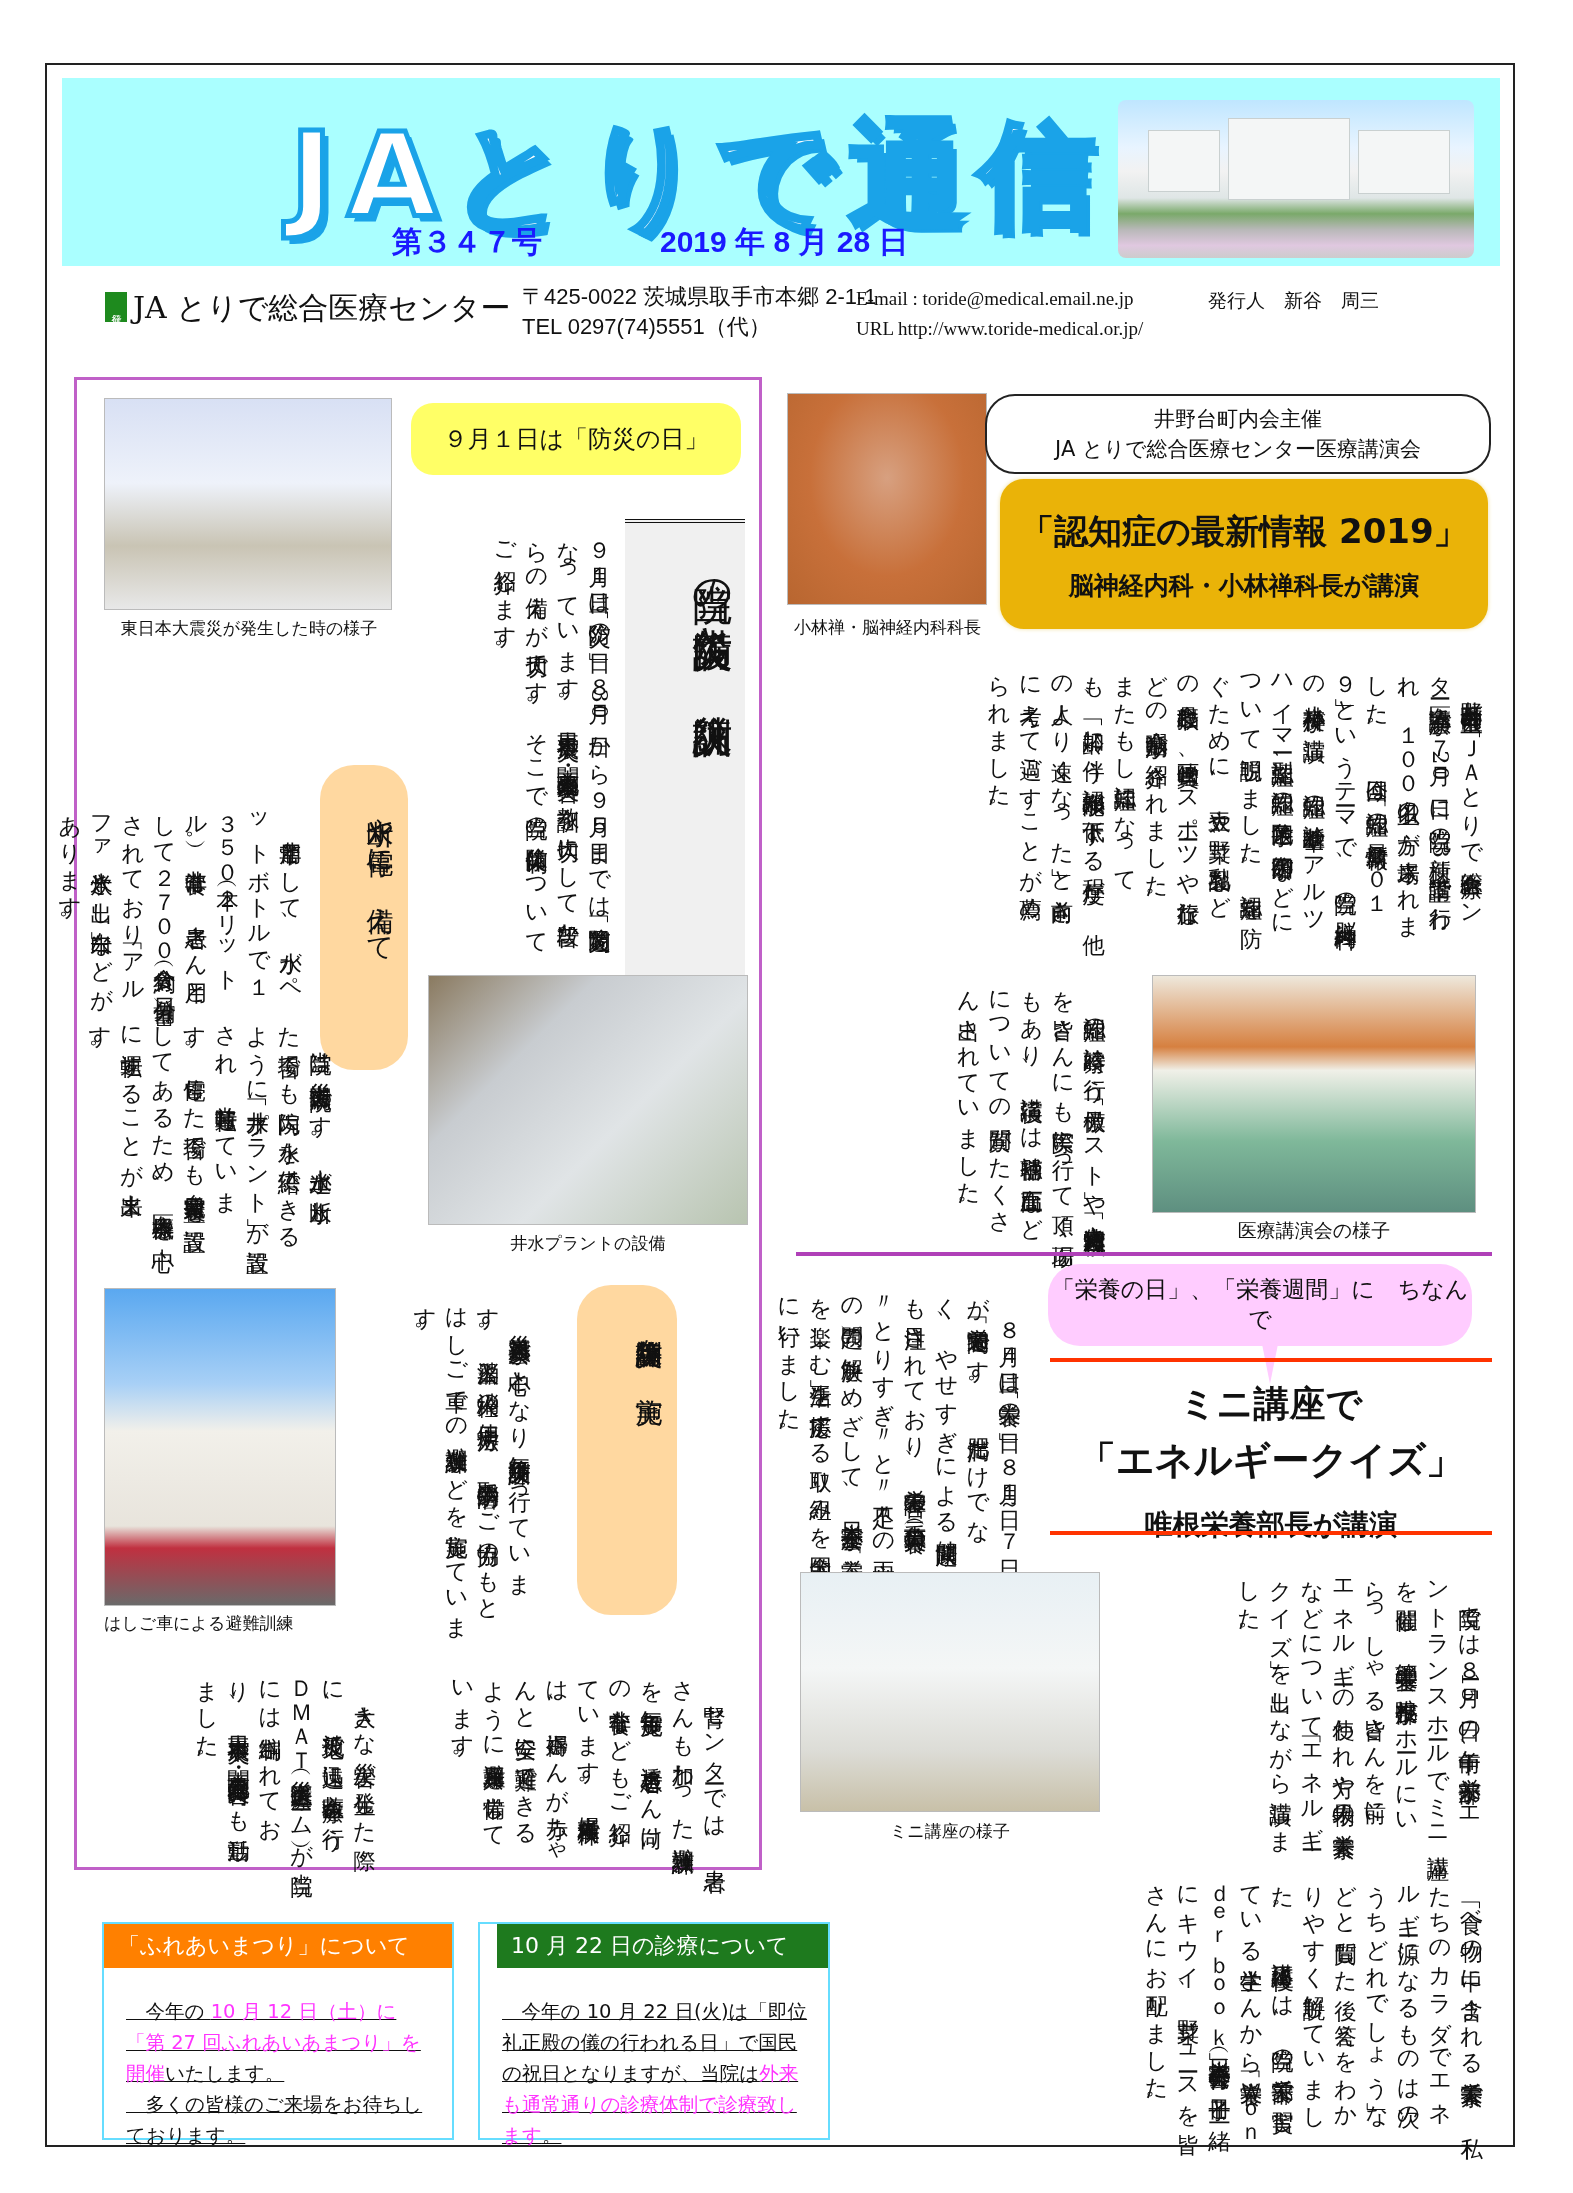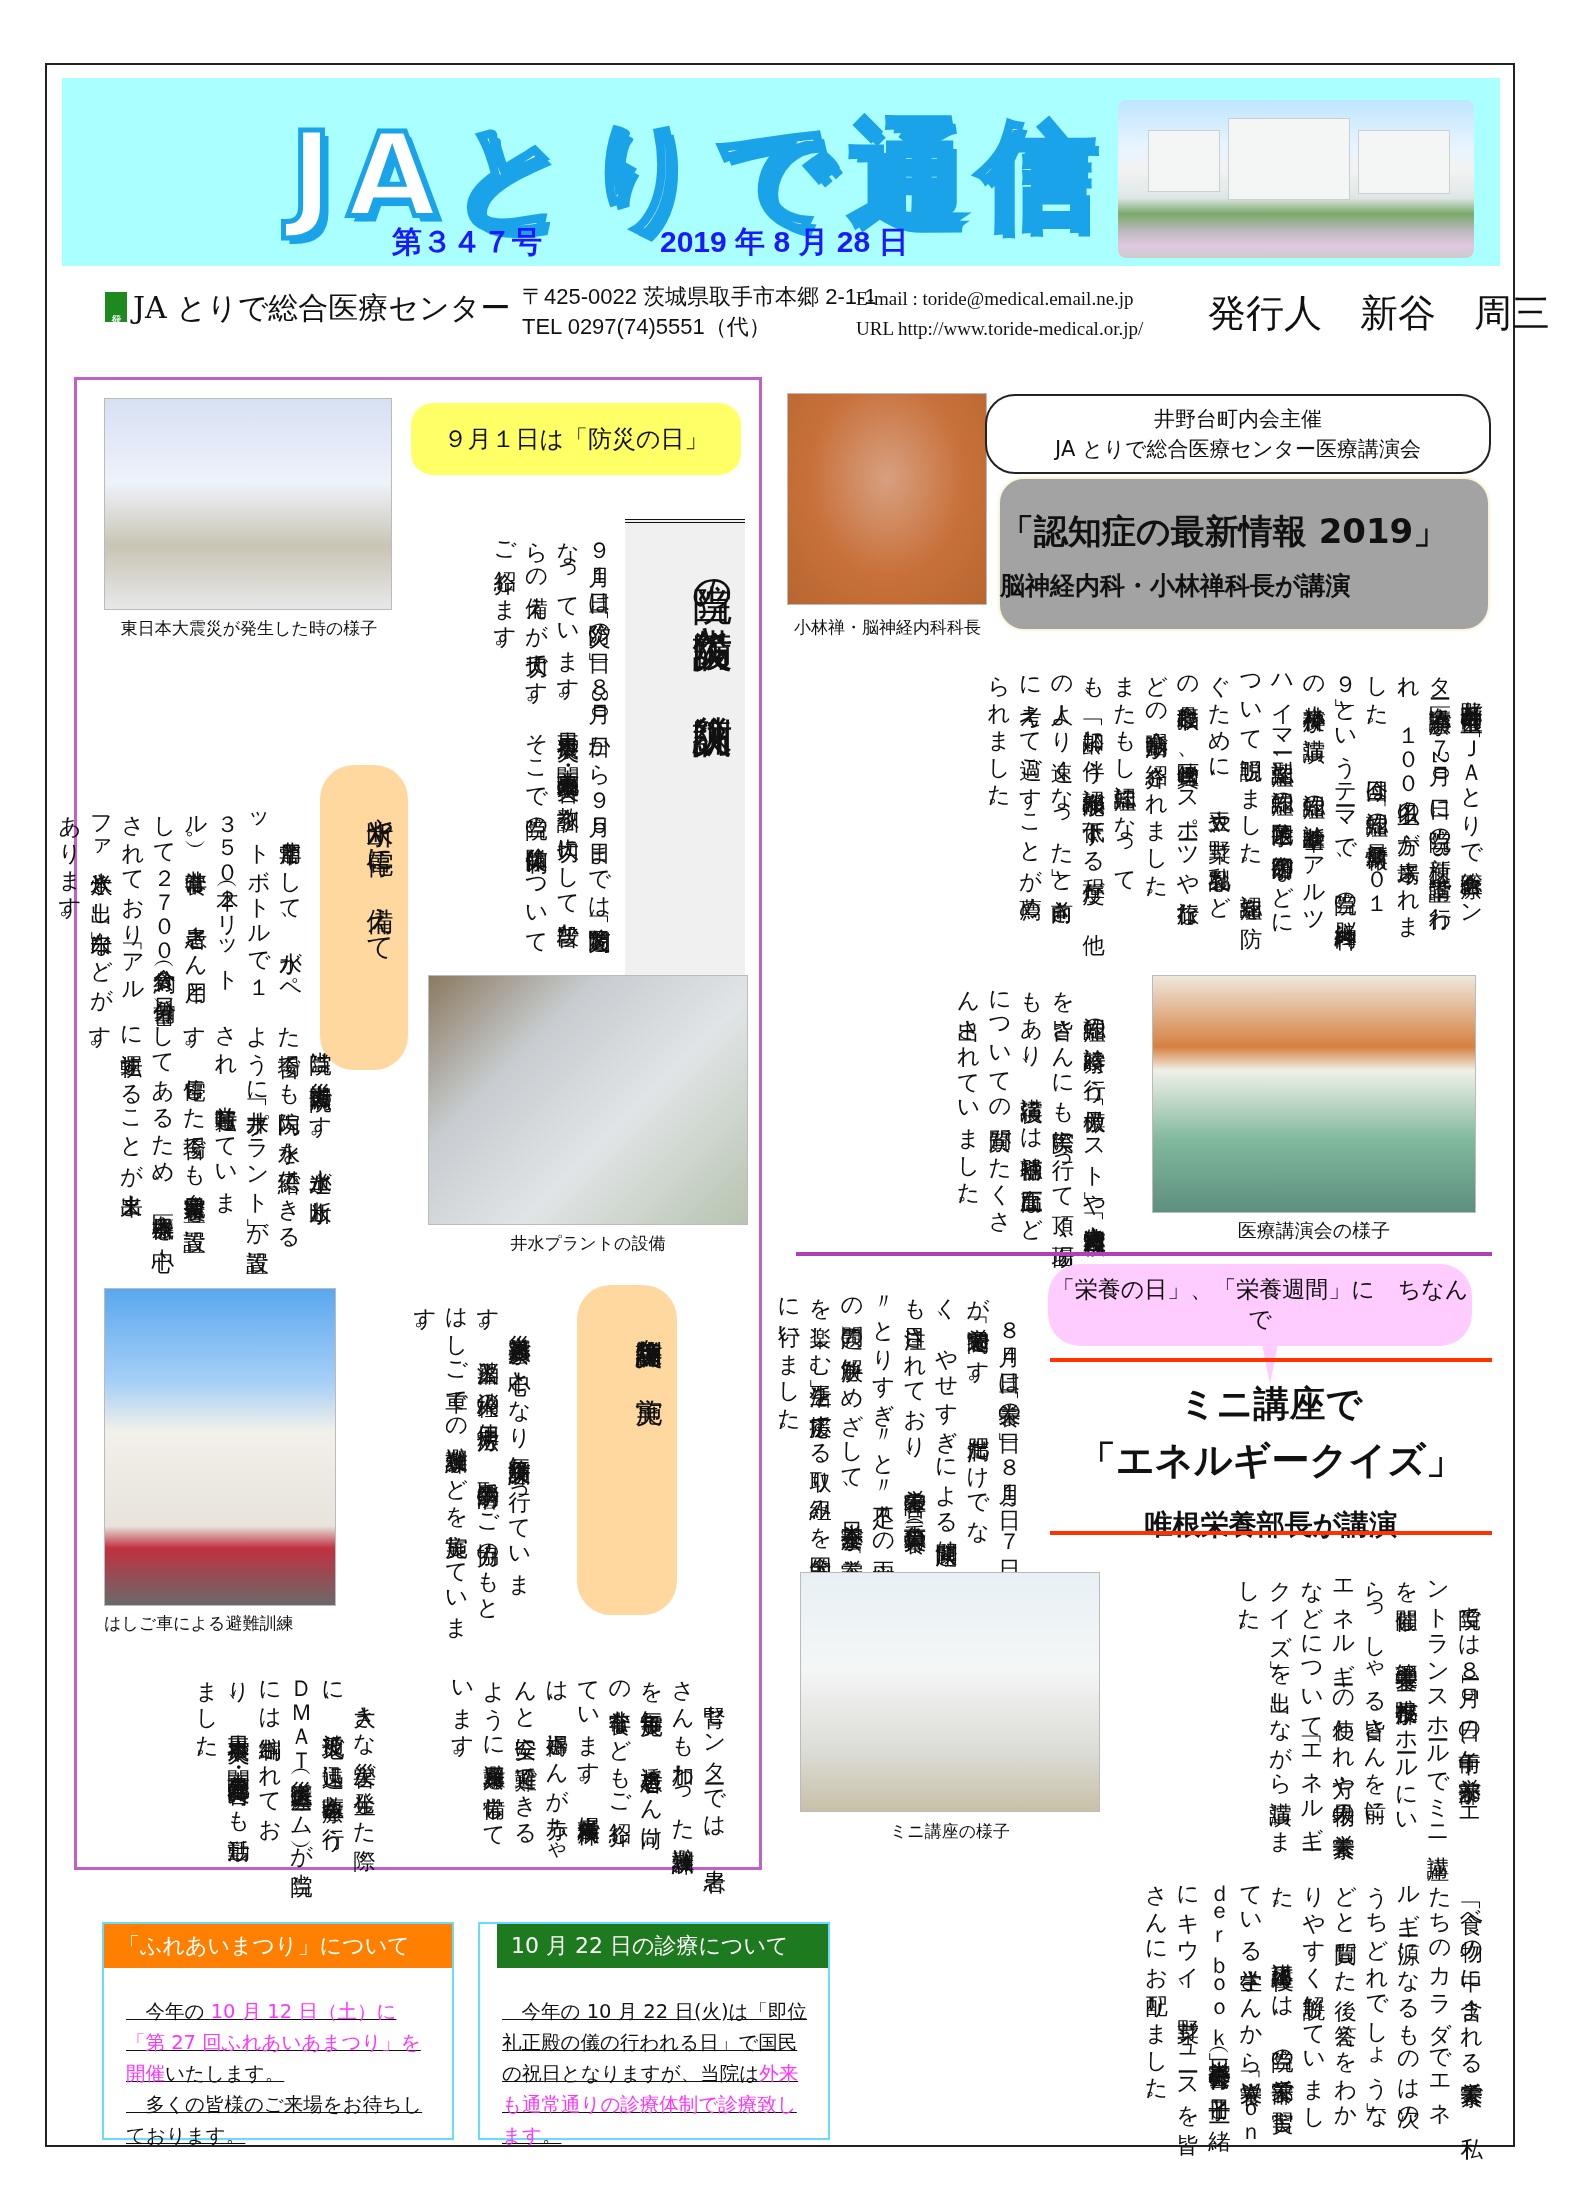--- a/index.html
+++ b/index.html
@@ -15,40 +15,40 @@
   .mast-issue, .mast-date { top: 222px; font-size: 30px; font-weight: bold; color: #1a1aff;
     font-family: "Liberation Sans", sans-serif; }
   .mast-photo { left: 1118px; top: 100px; width: 356px; height: 158px; border-radius: 8px;
     background: linear-gradient(180deg, #bfe6ff 0%, #e8f4ff 30%, #f2f2f2 45%, #dfe6e6 62%, #7aa96a 72%, #b8b8b8 82%, #e0c8e0 92%, #cccccc 100%); }
   .mast-photo .bld { position: absolute; background: #f4f6f6; border: 1px solid #c9d0d0; }
   .pub-badge { left: 105px; top: 292px; width: 22px; height: 30px; background: #1e8a1e; color: #fff;
     font-size: 10px; writing-mode: vertical-rl; text-align: center; line-height: 22px; }
   .org { left: 133px; top: 288px; font-size: 30px; font-family: "DejaVu Serif", serif; }
   .addr { left: 522px; top: 282px; font-size: 22px; line-height: 30px; font-family: "Liberation Sans", sans-serif; }
   .contact { left: 856px; top: 284px; font-size: 19px; line-height: 30px; font-family: "Liberation Serif", serif; }
-  .publisher { left: 1208px; top: 288px; font-size: 38px; font-family: "DejaVu Sans", sans-serif; white-space: pre; text-align: center; }
+  .publisher { left: 1208px; top: 288px; font-size: 19px; font-family: "DejaVu Sans", sans-serif; white-space: pre; text-align: center; }
 
   .vtext { writing-mode: vertical-rl; font-size: 22.5px; line-height: 31.5px; letter-spacing: 1.5px; }
   .caption { font-family: "DejaVu Sans", sans-serif; font-size: 17px; text-align: center; }
 
   .box-left { left: 74px; top: 377px; width: 688px; height: 1493px; border: 3px solid #c060c8; box-sizing: border-box; }
   .photo { background: #ccc; border: 1px solid #bbb; box-sizing: border-box; }
   .pill-yellow { left: 411px; top: 403px; width: 330px; height: 72px; background: #ffff66; border-radius: 22px;
     font-family: "DejaVu Sans", sans-serif; font-size: 24px; line-height: 72px; text-align: center; }
   .head-vert { left: 625px; top: 519px; width: 120px; height: 550px; background: #f0f0f0;
     border-top: 4px double #111; border-bottom: 4px double #111; box-sizing: border-box;
     writing-mode: vertical-rl; font-family: "DejaVu Sans", sans-serif; font-size: 40px; line-height: 56px;
     padding: 30px 4px; }
   .pill-orange { background: #ffd8a0; border-radius: 34px; writing-mode: vertical-rl;
     font-family: "DejaVu Sans", sans-serif; font-size: 27px; line-height: 36px; padding: 34px 10px; box-sizing: border-box; }
 
   .pill-outline { left: 985px; top: 394px; width: 506px; height: 80px; border: 2px solid #222; border-radius: 30px;
     font-family: "DejaVu Sans", sans-serif; font-size: 21px; line-height: 30px; text-align: center; padding-top: 8px; box-sizing: border-box; }
-  .pill-cream { left: 1000px; top: 479px; width: 488px; height: 150px; background: #a3a3a3; border-radius: 24px;
-    font-family: "DejaVu Sans", sans-serif; text-align: left; box-shadow: 0 0 4px #f0e0a0; }
+  .pill-cream { left: 1000px; top: 479px; width: 488px; height: 150px; background: #eab308; border-radius: 24px;
+    font-family: "DejaVu Sans", sans-serif; text-align: center; box-shadow: 0 0 4px #f0e0a0; }
   .pill-cream .big { font-size: 34px; font-weight: bold; margin-top: 30px; }
   .pill-cream .sub { font-size: 25px; font-weight: bold; margin-top: 14px; }
 
   .divider-purple { left: 796px; top: 1252px; width: 696px; height: 4px; background: #b040b8; }
   .bubble { left: 1048px; top: 1264px; width: 424px; height: 82px; background: #ffccff; border-radius: 32px;
     font-family: "DejaVu Sans", sans-serif; font-size: 23px; line-height: 30px; text-align: center; padding-top: 10px; box-sizing: border-box; }
   .bubble-tail { left: 1262px; top: 1344px; width: 0; height: 0; border-left: 8px solid transparent; border-right: 8px solid transparent; border-top: 40px solid #ffccff; }
   .red-line { height: 4px; background: #ff3300; left: 1050px; width: 442px; }
   .mini-head { left: 1050px; top: 1380px; width: 442px; text-align: center; font-family: "DejaVu Sans", sans-serif; }
   .mini-head .l1 { font-size: 36px; font-weight: bold; }

